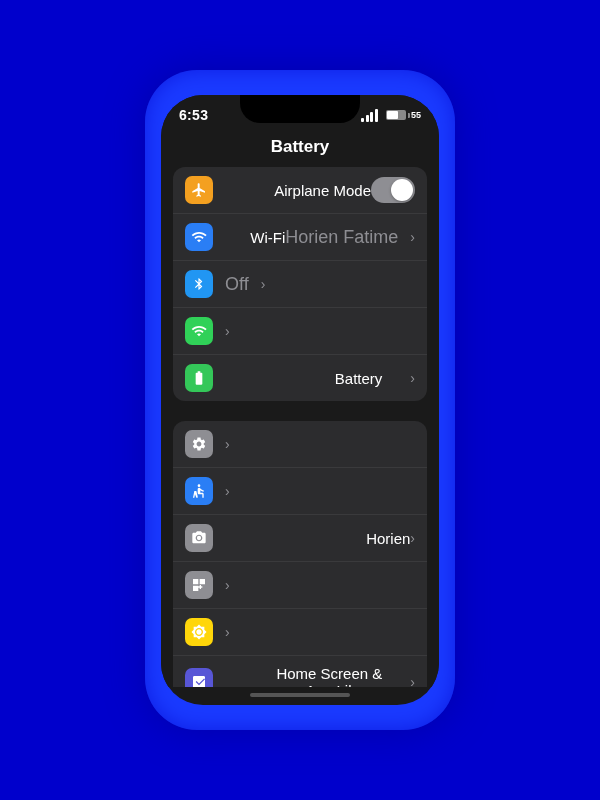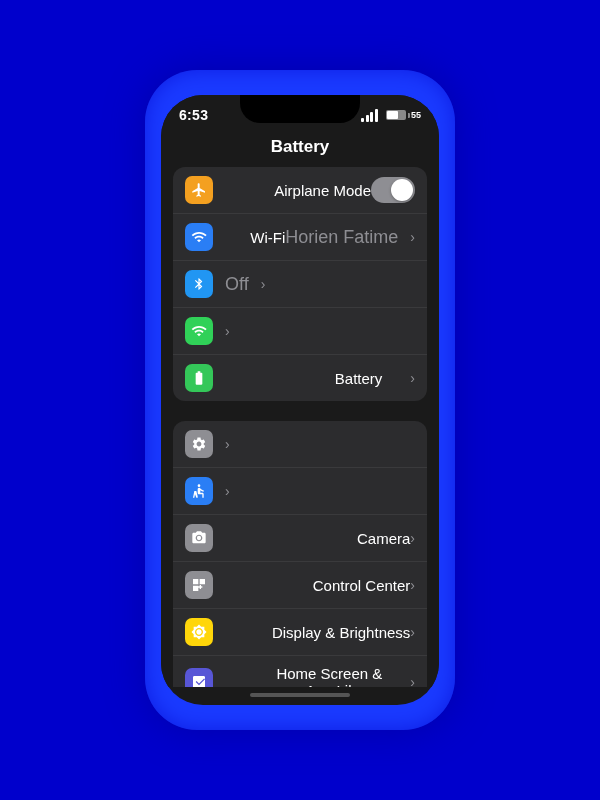--- a/index.html
+++ b/index.html
@@ -353,41 +353,39 @@
           <span class="row-chevron">›</span>
         </div>
 
         <div class="settings-row">
           <div class="row-icon icon-gray">
             <svg viewBox="0 0 24 24" width="16" height="16" fill="white">
               <path d="M12 15.2A3.2 3.2 0 1 0 12 8.8a3.2 3.2 0 0 0 0 6.4z"></path>
               <path d="M9 2L7.17 4H4c-1.1 0-2 .9-2 2v12c0 1.1.9 2 2 2h16c1.1 0 2-.9 2-2V6c0-1.1-.9-2-2-2h-3.17L15 2H9zm3 15c-2.76 0-5-2.24-5-5s2.24-5 5-5 5 2.24 5 5-2.24 5-5 5z"></path>
             </svg>
           </div>
-          <span class="row-label">Camera</span>
+          <span class="row-label">Horien</span>
           <span class="row-chevron">›</span>
         </div>
 
         <div class="settings-row">
           <div class="row-icon icon-gray">
             <svg viewBox="0 0 24 24" width="16" height="16" fill="white">
               <path d="M3 3h8v8H3zm10 0h8v8h-8zM3 13h8v8H3zm10 5h2v-2h2v-2h-2v-2h-2v2h-2v2h2z"></path>
             </svg>
           </div>
-          <span class="row-label">Control Center</span>
           <span class="row-chevron">›</span>
         </div>
 
         <div class="settings-row">
           <div class="row-icon icon-yellow">
             <svg viewBox="0 0 24 24" width="16" height="16" fill="white">
               <path d="M20 8.69V4h-4.69L12 .69 8.69 4H4v4.69L.69 12 4 15.31V20h4.69L12 23.31 15.31 20H20v-4.69L23.31 12 20 8.69zM12 18c-3.31 0-6-2.69-6-6s2.69-6 6-6 6 2.69 6 6-2.69 6-6 6zm0-10c-2.21 0-4 1.79-4 4s1.79 4 4 4 4-1.79 4-4-1.79-4-4-4z"></path>
             </svg>
           </div>
-          <span class="row-label">Display &amp; Brightness</span>
           <span class="row-chevron">›</span>
         </div>
 
         <div class="settings-row">
           <div class="row-icon icon-indigo">
             <svg viewBox="0 0 24 24" width="16" height="16" fill="white">
               <path d="M19 3H5c-1.1 0-2 .9-2 2v14c0 1.1.9 2 2 2h14c1.1 0 2-.9 2-2V5c0-1.1-.9-2-2-2zm-7 14l-5-5 1.41-1.41L12 14.17l7.59-7.59L21 8l-9 9z"></path>
             </svg>
           </div>
           <span class="row-label">Home Screen &amp; App Library</span>

